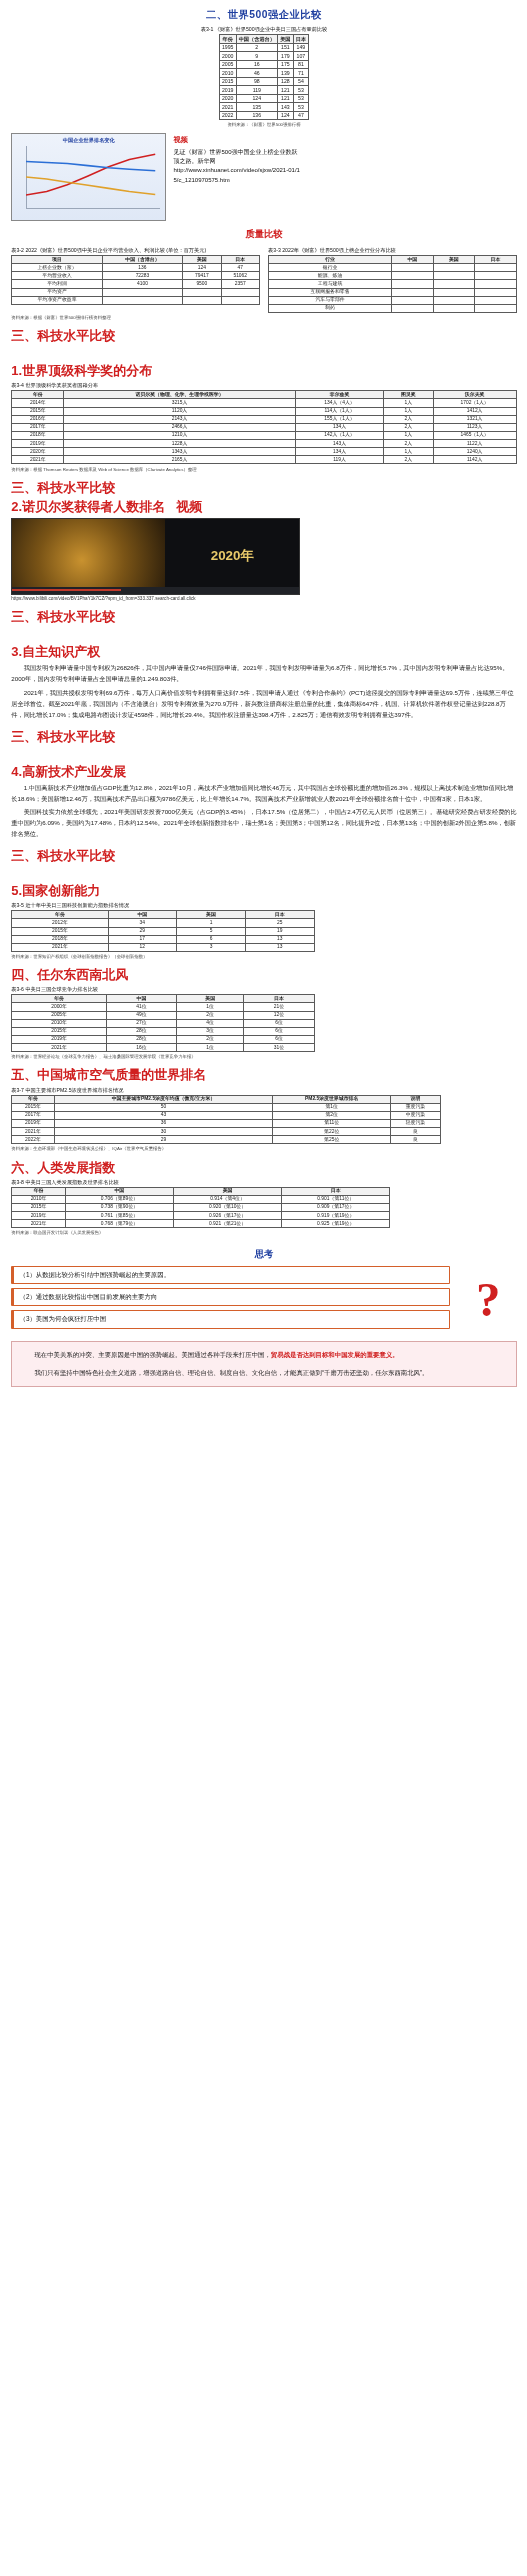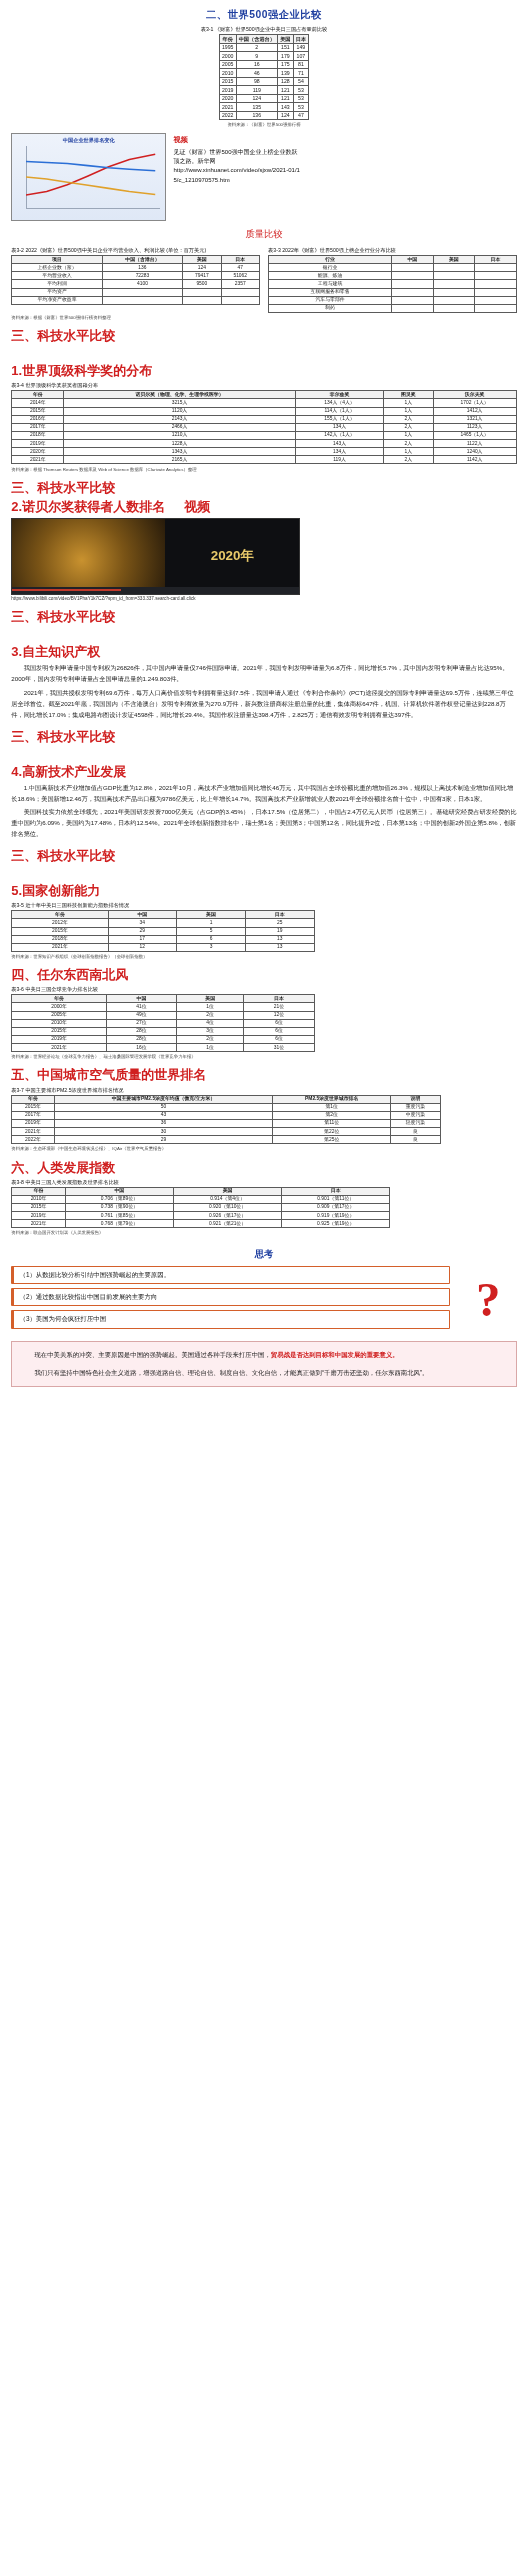--- a/index.html
+++ b/index.html
@@ -24,21 +24,21 @@
   .red-head {
     color:#d02020;
     font-size:13px;
     font-weight:bold;
     margin:7.2px 0 1px 0;
   }
   .red-head.sub { margin-top:17px; }
   .center-red-head {
     color:#d02020;
     font-size:9.3px;
-    font-weight:normal;
+    font-weight:bold;
     text-align:center;
     margin:7.2px 0 4.1px 0;
   }
 
   .tbl-caption {
     font-size:5.2px;
     color:#111;
     margin:2.1px 0 1px 0;
   }
   table.data {
@@ -395,21 +395,21 @@
           <td>2165人</td>
           <td>119人</td>
           <td>2人</td>
           <td>1142人</td>
         </tr>
     </tbody>
   </table>
   <div class="small-gray">资料来源：根据 Thomson Reuters 数据库及 Web of Science 数据库（Clarivate Analytics）整理</div>
 
   <div class="red-head">三、科技水平比较</div>
-  <div style="display:flex; align-items:center; gap:19px;">
+  <div style="display:flex; align-items:center; gap:11px;">
     <div class="red-head sub" style="margin:0">2.诺贝尔奖获得者人数排名</div>
     <div class="red-head sub" style="margin:0">视频</div>
   </div>
 
   <div class="video-dark">
     <div class="vd-top">
       <span>诺贝尔奖获得者人数国家排名</span>
       <span>▣ ⬡ ✕</span>
     </div>
     <div class="vd-left"></div>

